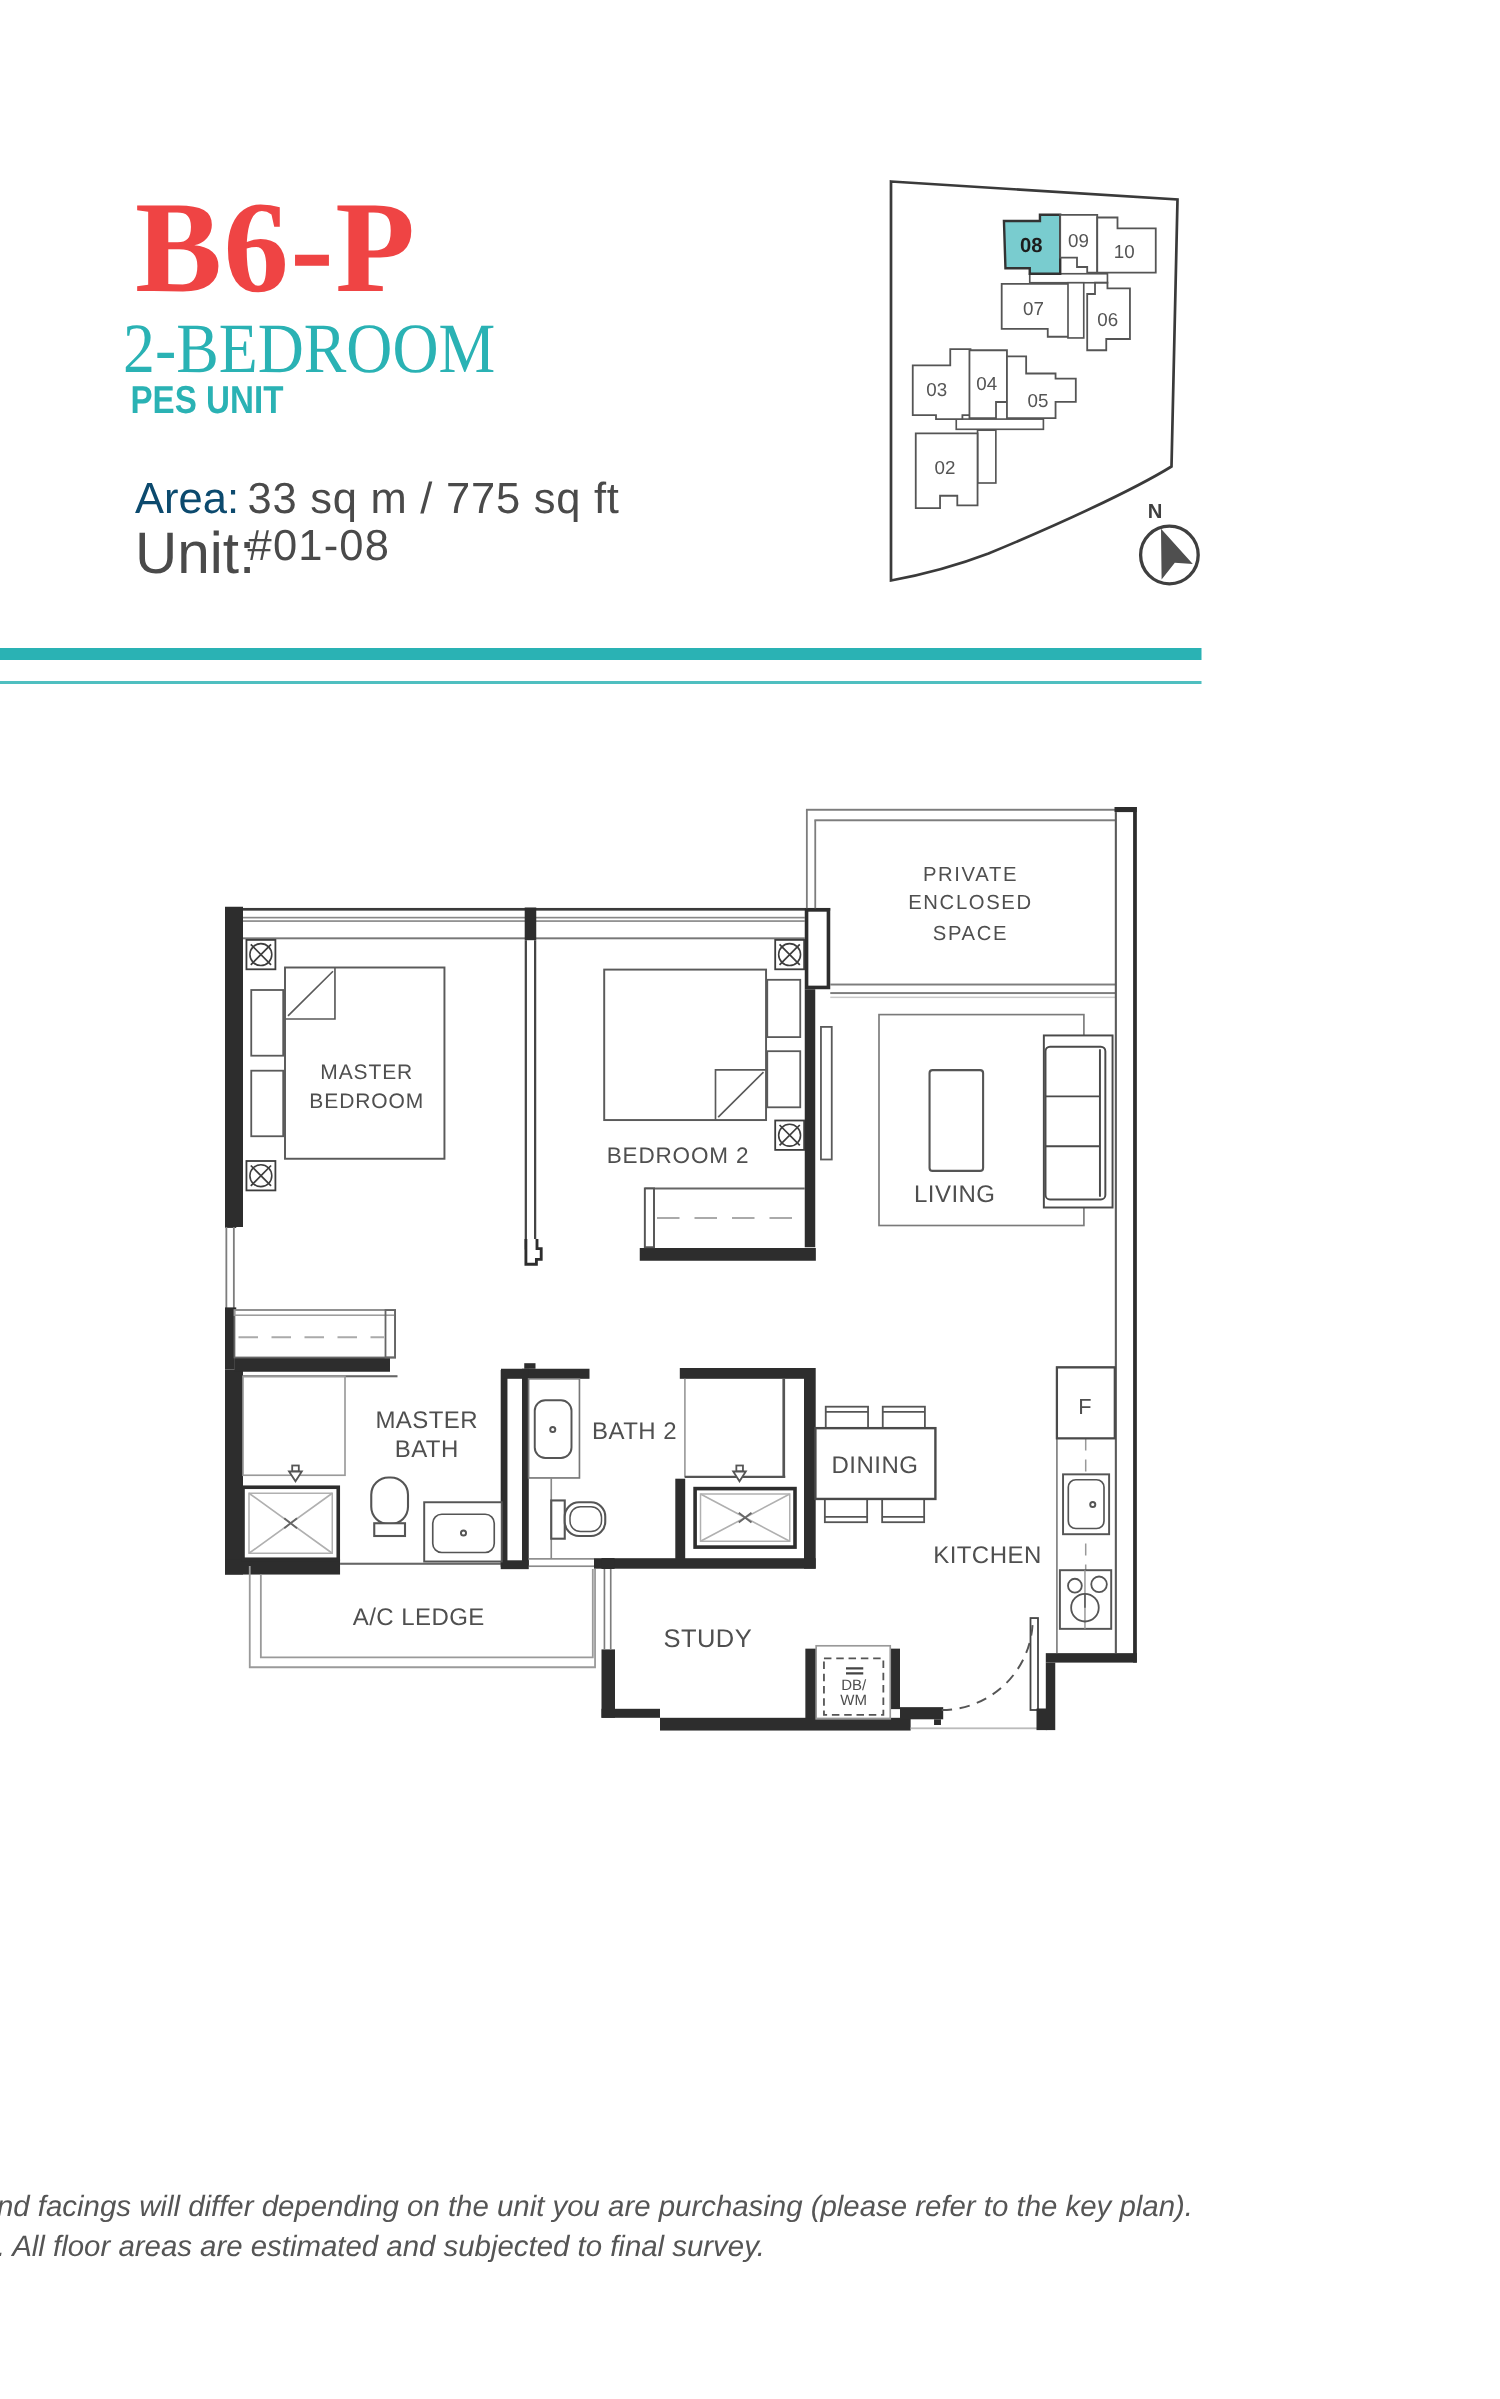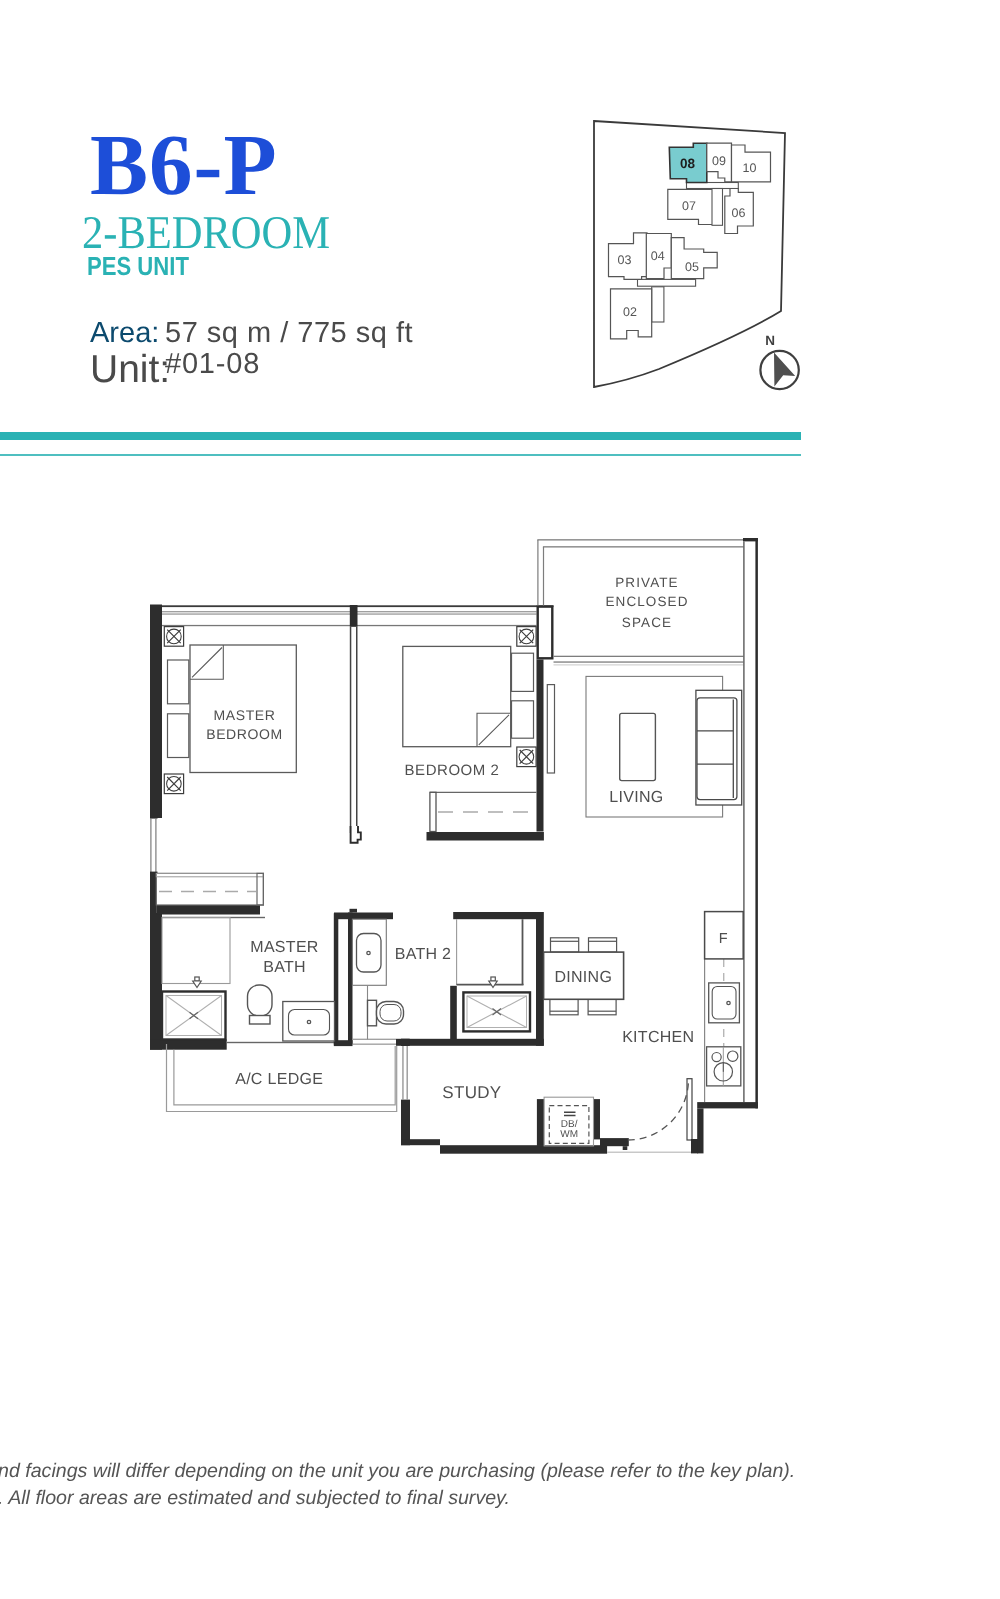--- a/index.html
+++ b/index.html
@@ -3,29 +3,29 @@
 <meta charset="utf-8">
 <style>
   html,body{margin:0;padding:0;}
   body{width:1000px;height:1599px;background:#ffffff;position:relative;overflow:hidden;
        font-family:"Liberation Sans", sans-serif;-webkit-font-smoothing:antialiased;text-rendering:geometricPrecision;}
   .abs{position:absolute;}
 </style>
 </head>
 <body>
 
-<div class="abs" style="left:90px;top:121px;font-family:'Liberation Serif',serif;font-weight:bold;font-size:87px;line-height:1;color:#1d4ed8;letter-spacing:1px;">B6-P</div>
+<div class="abs" style="left:90px;top:121px;font-family:'Liberation Serif',serif;font-weight:bold;font-size:87px;line-height:1;color:#ef4444;letter-spacing:1px;">B6-P</div>
 
 <div class="abs" style="left:82px;top:210px;font-family:'Liberation Serif',serif;font-size:47px;line-height:1;color:#2ab2b4;transform:scaleX(0.905);transform-origin:left top;">2-BEDROOM</div>
 
 <div class="abs" style="left:87px;top:253px;font-weight:bold;font-size:26px;line-height:1;color:#2ab2b4;transform:scaleX(0.85);transform-origin:left top;">PES UNIT</div>
 
 <div class="abs" style="left:90px;top:319px;font-size:29px;line-height:1;color:#0c4a6e;">Area:</div>
 
-<div class="abs" style="left:165px;top:319px;font-size:29px;line-height:1;color:#4a4a4a;letter-spacing:0.5px;">57 sq m / 775 sq ft</div>
+<div class="abs" style="left:165px;top:319px;font-size:29px;line-height:1;color:#4a4a4a;letter-spacing:0.5px;">33 sq m / 775 sq ft</div>
 
 <div class="abs" style="left:90px;top:350px;font-size:39px;line-height:1;color:#4a4a4a;">Unit:</div>
 
 <div class="abs" style="left:165px;top:350px;font-size:29px;line-height:1;color:#4a4a4a;letter-spacing:0.8px;">#01-08</div>
 
 <svg class="abs" style="left:560px;top:100px;" width="260" height="300" viewBox="560 100 260 300" fill="none">
 
   <path d="M594,121 L785,133 L781,311 C755,327 705,350 659,369 C638,377 613,383.5 594,387 Z" stroke="#3a3a3a" stroke-width="1.8" fill="#ffffff"></path>
 
   <rect x="686.5" y="182.5" width="51.8" height="6" stroke="#555" stroke-width="1.1" fill="#fff"></rect>

